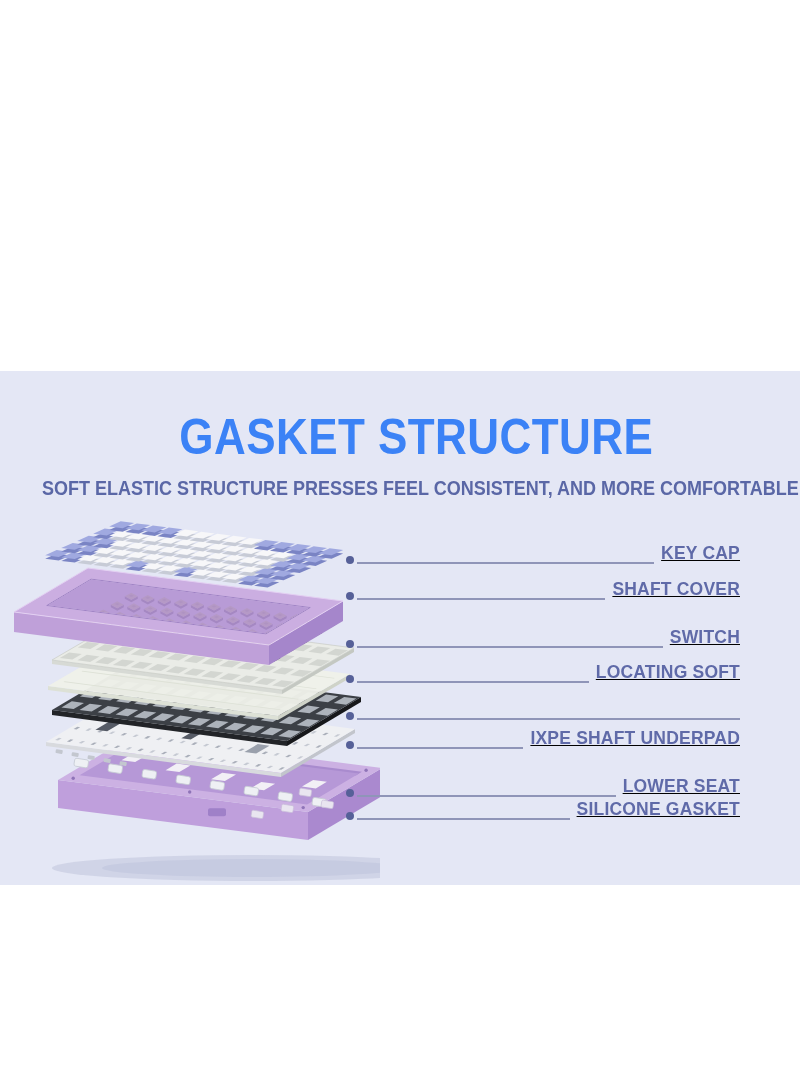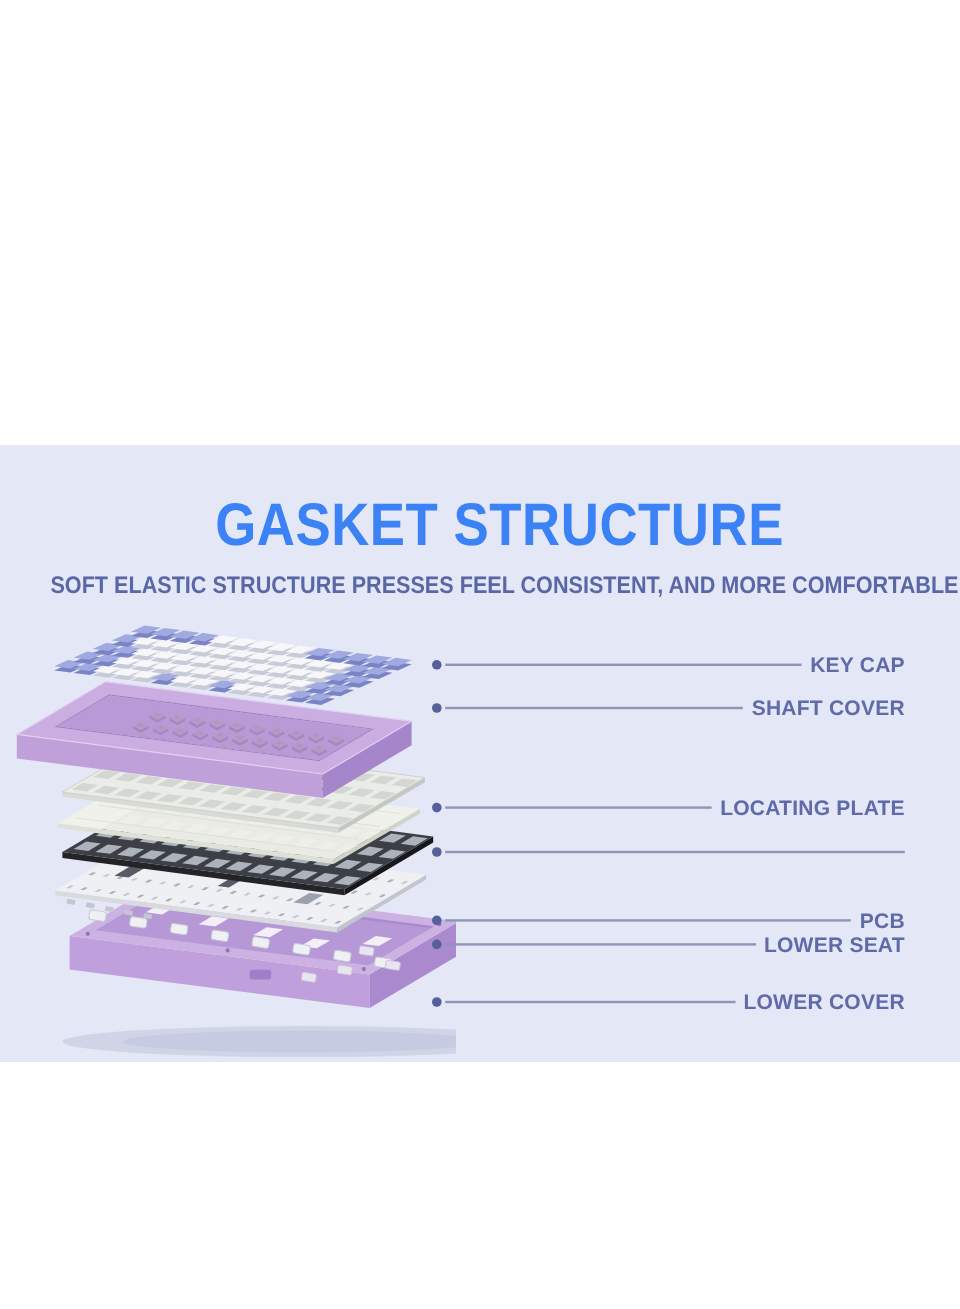--- a/index.html
+++ b/index.html
@@ -9,21 +9,21 @@
   .band-top{top:0;height:371px;background:#ffffff;}
   .band-hero{top:371px;height:514px;background:#e4e7f5;}
   .band-bottom{top:885px;height:206px;background:#ffffff;}
   .title{position:absolute;top:412px;left:16px;width:800px;text-align:center;
          font-size:50px;font-weight:800;color:#3b82f6;line-height:1;white-space:nowrap;}
   .title span{display:inline-block;transform:scaleX(.88);transform-origin:center;letter-spacing:.5px;}
   .subtitle{position:absolute;top:476px;left:0;width:667px;text-align:center;
          font-size:20px;font-weight:700;color:#5a67a6;line-height:1.2;white-space:nowrap;}
   .subtitle span{display:inline-block;transform:scaleX(.90);transform-origin:center;}
   #kb{position:absolute;left:0;top:500px;width:380px;height:392px;}
-  .callout{position:absolute;left:360px;width:394px;height:20px;display:flex;align-items:center;}
+  .callout{position:absolute;left:346px;width:394px;height:20px;display:flex;align-items:flex-end;text-decoration:underline;}
   .callout .dot{width:8px;height:8px;border-radius:50%;background:#566098;flex:0 0 auto;}
   .callout .cl{flex:1 1 auto;height:2px;background:#8f95b8;margin-left:3px;}
   .callout .lab{flex:0 0 auto;margin-left:7px;font-size:17.5px;font-weight:700;color:#5f6aa8;
                 white-space:nowrap;letter-spacing:.2px;}
 </style>
 </head>
 <body>
 
 <div class="stage">
   <div class="band band-top"></div>
@@ -767,37 +767,42 @@
   <div class="callout" style="top:544px">
     <span class="dot"></span>
       <span class="cl"></span>
       <span class="lab">KEY CAP</span>
   </div>
   <div class="callout" style="top:580px">
     <span class="dot"></span>
       <span class="cl"></span>
       <span class="lab">SHAFT COVER</span>
   </div>
+  <div class="callout" style="top:628px">
+    <span class="dot"></span>
+      <span class="cl"></span>
+      <span class="lab">SWITCH</span>
+  </div>
   <div class="callout" style="top:663px">
     <span class="dot"></span>
       <span class="cl"></span>
-      <span class="lab">LOCATING PLATE</span>
+      <span class="lab">LOCATING SOFT</span>
   </div>
   <div class="callout" style="top:700px">
     <span class="dot"></span>
       <span class="cl"></span>
   </div>
-  <div class="callout" style="top:757px">
+  <div class="callout" style="top:729px">
     <span class="dot"></span>
       <span class="cl"></span>
-      <span class="lab">PCB</span>
+      <span class="lab">IXPE SHAFT UNDERPAD</span>
   </div>
   <div class="callout" style="top:777px">
     <span class="dot"></span>
       <span class="cl"></span>
       <span class="lab">LOWER SEAT</span>
   </div>
-  <div class="callout" style="top:825px">
+  <div class="callout" style="top:800px">
     <span class="dot"></span>
       <span class="cl"></span>
-      <span class="lab">LOWER COVER</span>
+      <span class="lab">SILICONE GASKET</span>
   </div>
 </div>
 
 </body></html>

